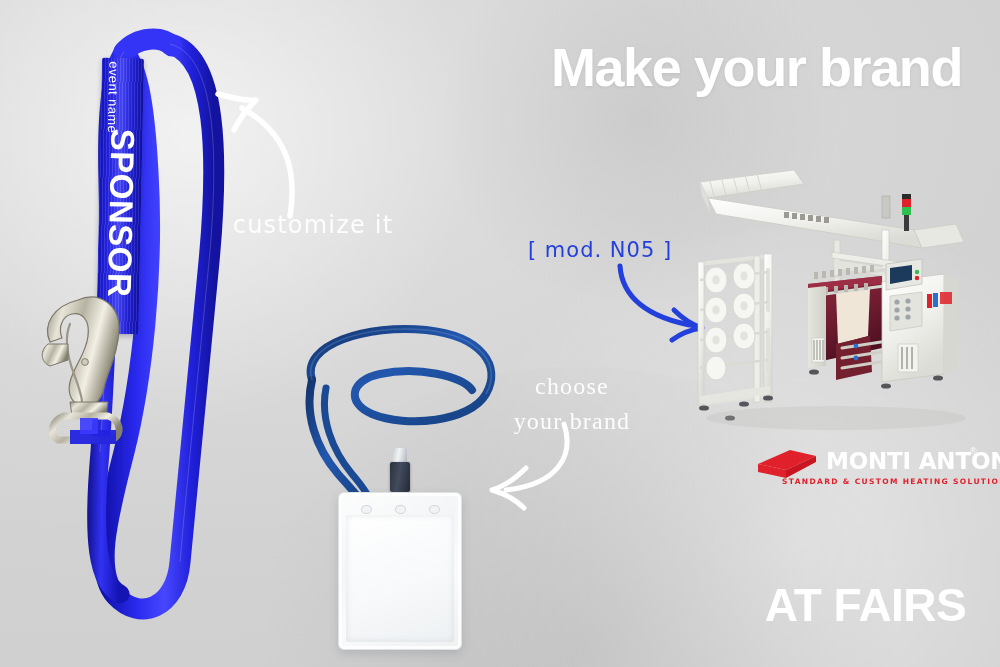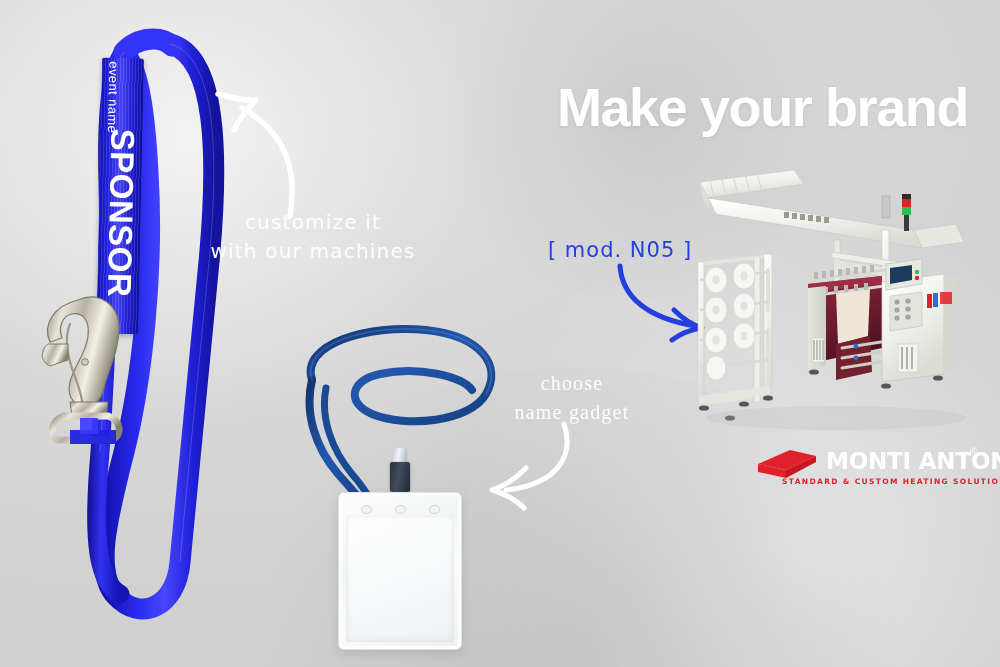--- a/index.html
+++ b/index.html
@@ -16,47 +16,46 @@
     background:radial-gradient(circle,rgba(255,255,255,.55) 0%,rgba(255,255,255,0) 68%);}
   .bg-blob.b2{right:-180px;bottom:-200px;width:760px;height:640px;
     background:radial-gradient(circle,rgba(255,255,255,.42) 0%,rgba(255,255,255,0) 70%);}
   .bg-blob.b3{left:220px;bottom:-260px;width:720px;height:560px;
     background:radial-gradient(circle,rgba(160,160,160,.30) 0%,rgba(160,160,160,0) 70%);}
   .bg-blob.b4{left:430px;top:-60px;width:420px;height:360px;
     background:radial-gradient(circle,rgba(150,150,150,.20) 0%,rgba(150,150,150,0) 72%);}
 
   
   .headline{
-    position:absolute;right:32px;top:36px;width:620px;text-align:right;
+    position:absolute;right:38px;top:36px;width:620px;text-align:right;
     font-weight:700;font-size:54px;line-height:1.16;color:#ffffff;
     letter-spacing:-1.4px;font-family:"Liberation Sans",sans-serif;
     text-shadow:0 1px 3px rgba(120,120,120,.18);
-    margin-top:40px;
   }
   .headline .l2{display:block;}
 
   .bottomline{
     position:absolute;right:34px;bottom:32px;width:620px;text-align:right;
     font-weight:700;font-size:46px;line-height:1.28;color:#ffffff;
     letter-spacing:-0.6px;
   }
   .bottomline .l2{display:block;}
 
   
   .note{
     position:absolute;color:#ffffff;font-family:"DejaVu Sans",sans-serif;
-    font-size:20px;line-height:1.45;letter-spacing:1.2px;text-align:center;
+    font-size:24px;line-height:1.45;letter-spacing:1.2px;text-align:center;
     font-weight:400;opacity:.95;
   }
   .note.customize{left:208px;top:208px;width:210px;}
   .note.gadget{left:492px;top:369px;width:160px;font-family:Liberation Serif, serif;}
   .note .l2{display:block;}
 
   .modlabel{
-    position:absolute;left:548px;top:238px;color:#2340dd;
+    position:absolute;left:528px;top:238px;color:#2340dd;
     font-family:"DejaVu Sans",sans-serif;font-size:21px;letter-spacing:1px;
     font-weight:400;white-space:nowrap;
   }
 
   svg.deco{position:absolute;overflow:visible;pointer-events:none;}
 
   
   #lanyard-big{position:absolute;left:20px;top:22px;width:230px;height:620px;}
 
   .webbing{
@@ -214,21 +213,20 @@
     </svg>
   </div>
 
   <svg class="deco" style="left:196px;top:74px;" width="140" height="150" viewBox="0 0 140 150">
     <path d="M94,142 C100,104 96,62 46,34" fill="none" stroke="#ffffff" stroke-width="5.5" stroke-linecap="round"></path>
     <path d="M22,20 C36,24 50,27 60,26 C52,34 44,44 38,56" fill="none" stroke="#ffffff" stroke-width="5.5" stroke-linecap="round" stroke-linejoin="round"></path>
   </svg>
 
   <div class="note customize">
     <span>customize it</span>
-    <span class="l2">with our machines</span>
   </div>
 
   <div id="cord">
     <svg class="deco" width="250" height="210" viewBox="0 0 250 210">
       <defs>
         <linearGradient id="cordGrad" x1="0" y1="0" x2="1" y2="1">
           <stop offset="0%" stop-color="#13356f"></stop>
           <stop offset="45%" stop-color="#2257ae"></stop>
           <stop offset="100%" stop-color="#16407f"></stop>
         </linearGradient>
@@ -258,21 +256,21 @@
     </div>
   </div>
 
   <svg class="deco" style="left:466px;top:418px;" width="130" height="100" viewBox="0 0 130 100">
     <path d="M98,6 C108,36 94,66 40,72" fill="none" stroke="#ffffff" stroke-width="5" stroke-linecap="round"></path>
     <path d="M60,50 C50,60 40,68 26,72 C40,76 50,82 58,90" fill="none" stroke="#ffffff" stroke-width="5" stroke-linecap="round" stroke-linejoin="round"></path>
   </svg>
 
   <div class="note gadget">
     <span>choose</span>
-    <span class="l2">name gadget</span>
+    <span class="l2">your brand</span>
   </div>
 
   <div class="modlabel">[ mod. N05 ]</div>
   <svg class="deco" style="left:612px;top:262px;" width="110" height="80" viewBox="0 0 110 80">
     <path d="M8,4 C10,34 34,56 84,64" fill="none" stroke="#2340dd" stroke-width="5" stroke-linecap="round"></path>
     <path d="M62,48 C70,56 78,62 90,66 C76,68 68,72 60,78" fill="none" stroke="#2340dd" stroke-width="5" stroke-linecap="round" stroke-linejoin="round"></path>
   </svg>
 
   <div id="machine">
     <svg class="deco" width="308" height="268" viewBox="0 0 308 268">
@@ -456,15 +454,16 @@
       <path d="M2,16 L34,2 L60,8 L30,22 Z" fill="#e0202a"></path>
       <path d="M2,16 L30,22 L30,30 L2,24 Z" fill="#e0202a"></path>
       <path d="M30,22 L60,8 L60,14 L30,30 Z" fill="#c8151f"></path>
     </svg>
     <div class="logo-name">MONTI ANTONIO</div>
     <div class="logo-reg">®</div>
     <div class="logo-tag">STANDARD &amp; CUSTOM HEATING SOLUTIONS</div>
   </div>
 
   <div class="bottomline">
+    <span>AT FAIRS</span>
   </div>
 
 </div>
 
 </body></html>

